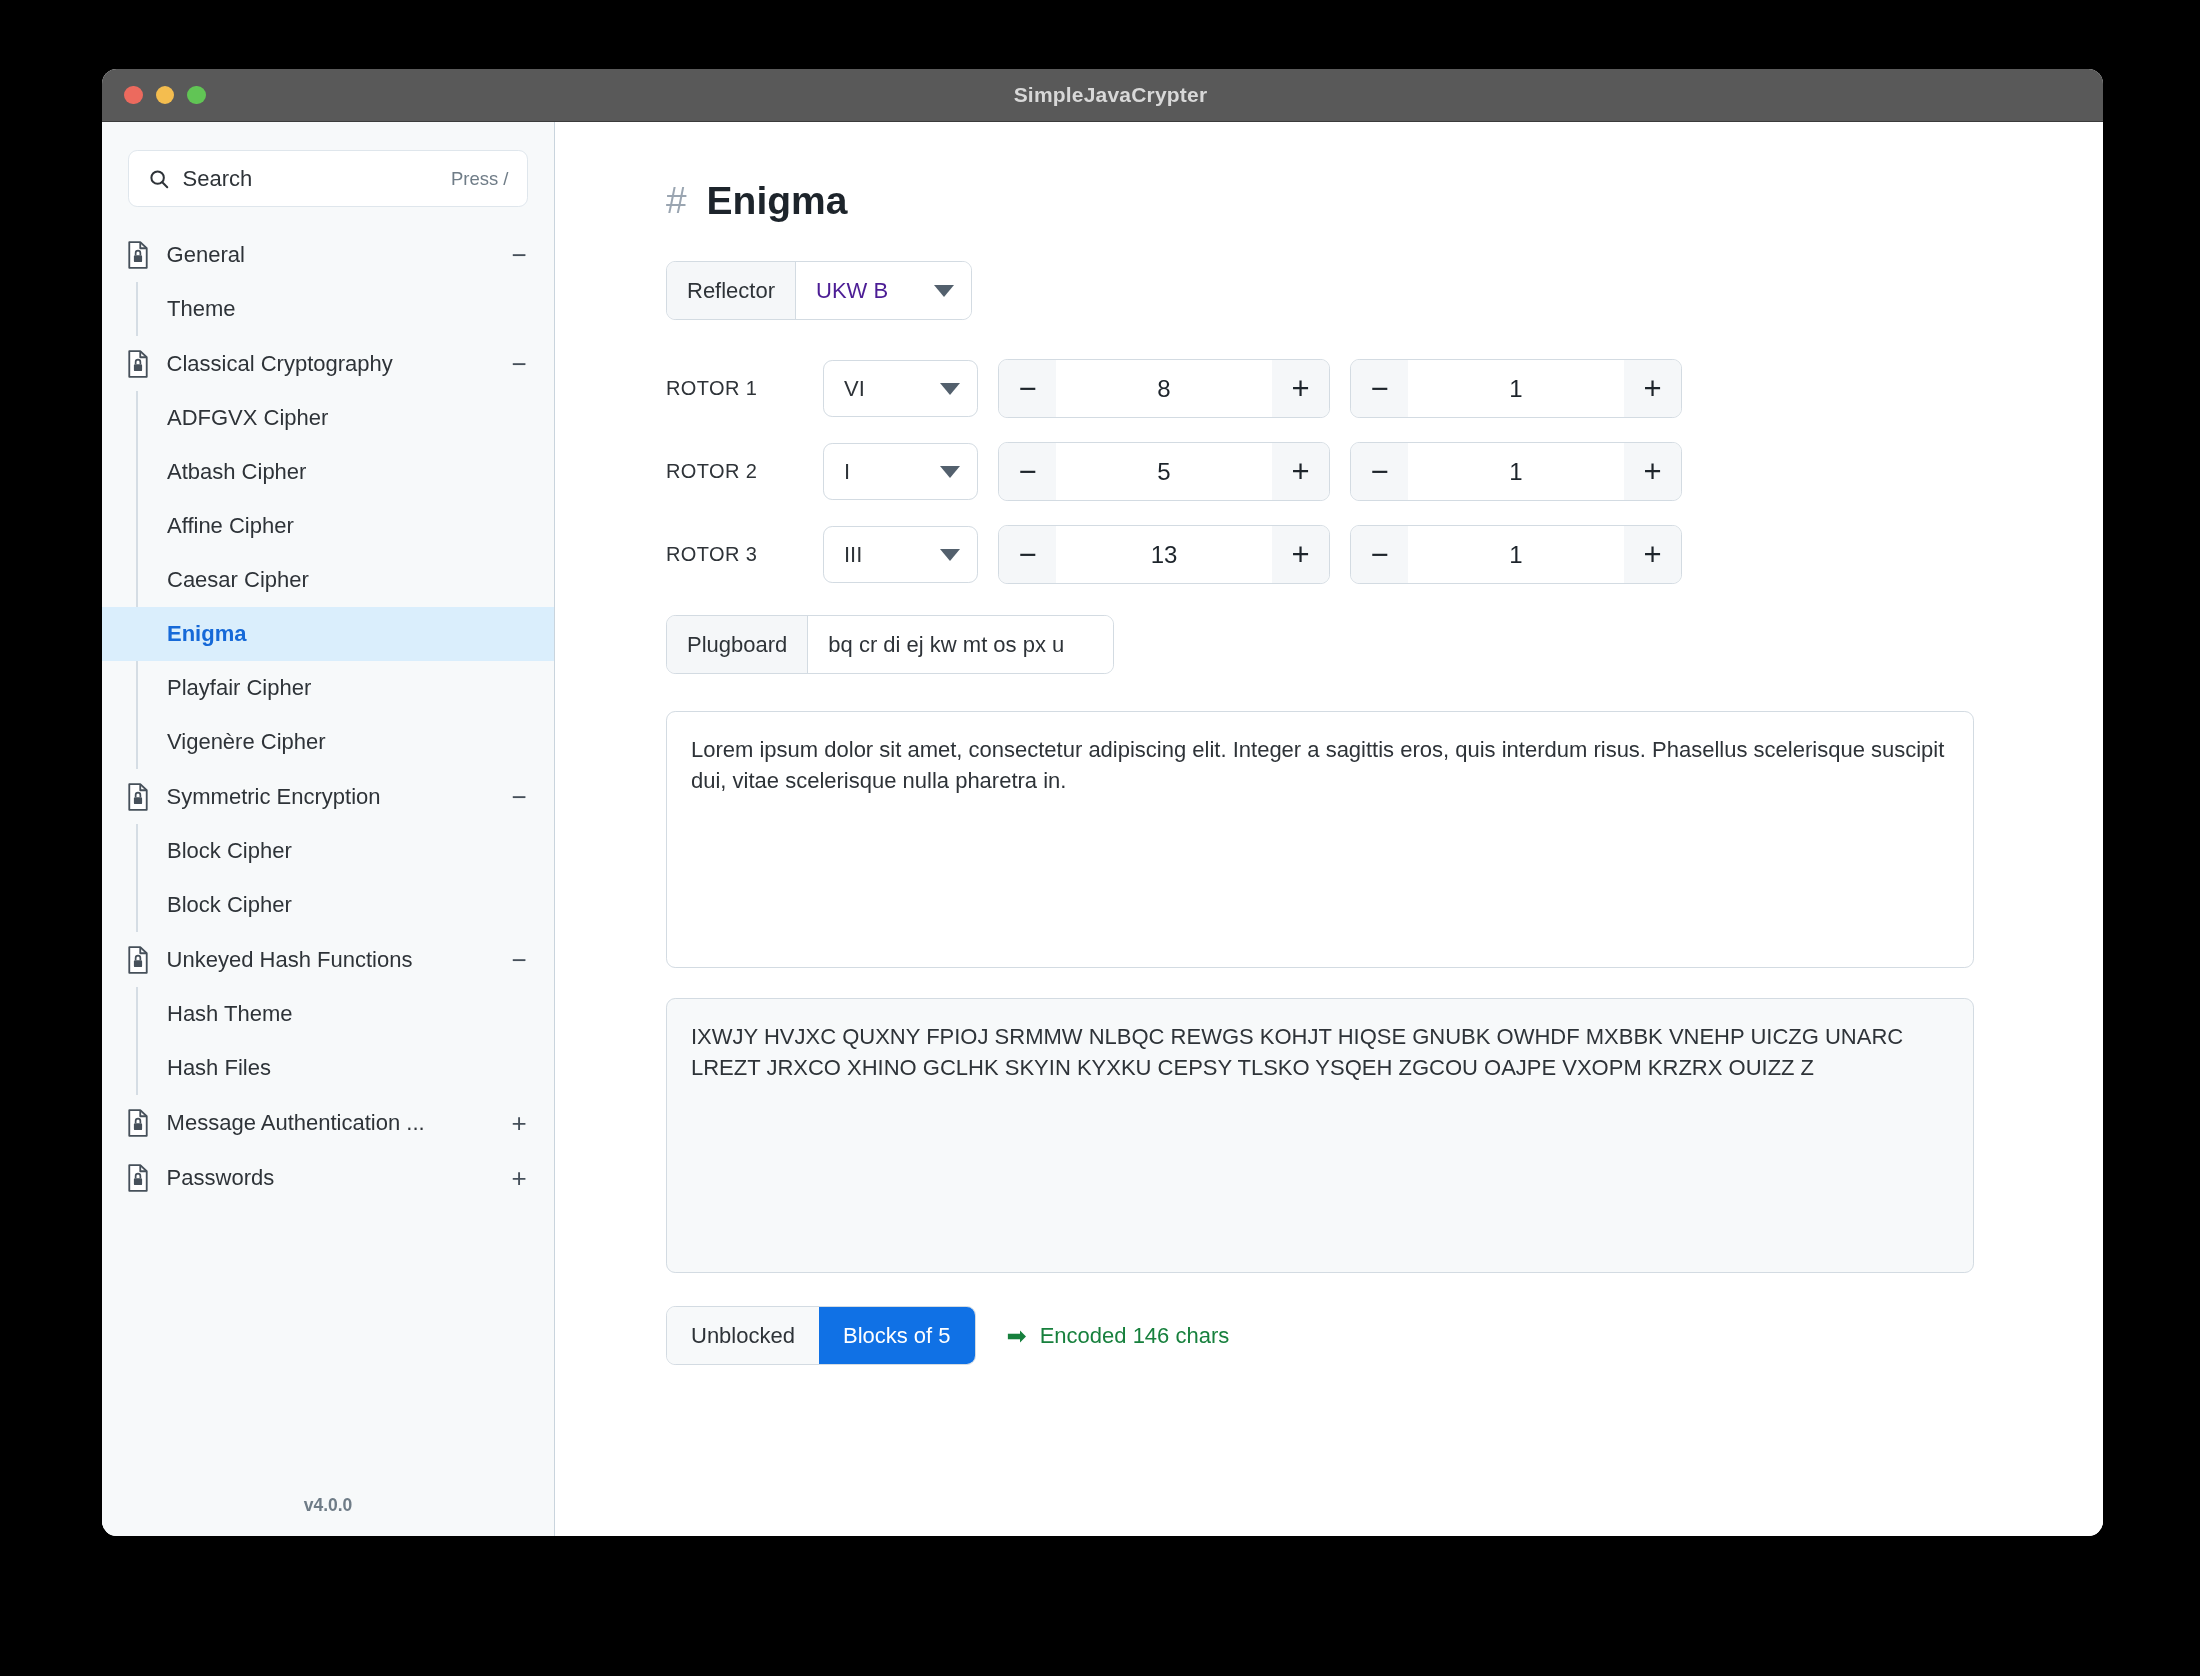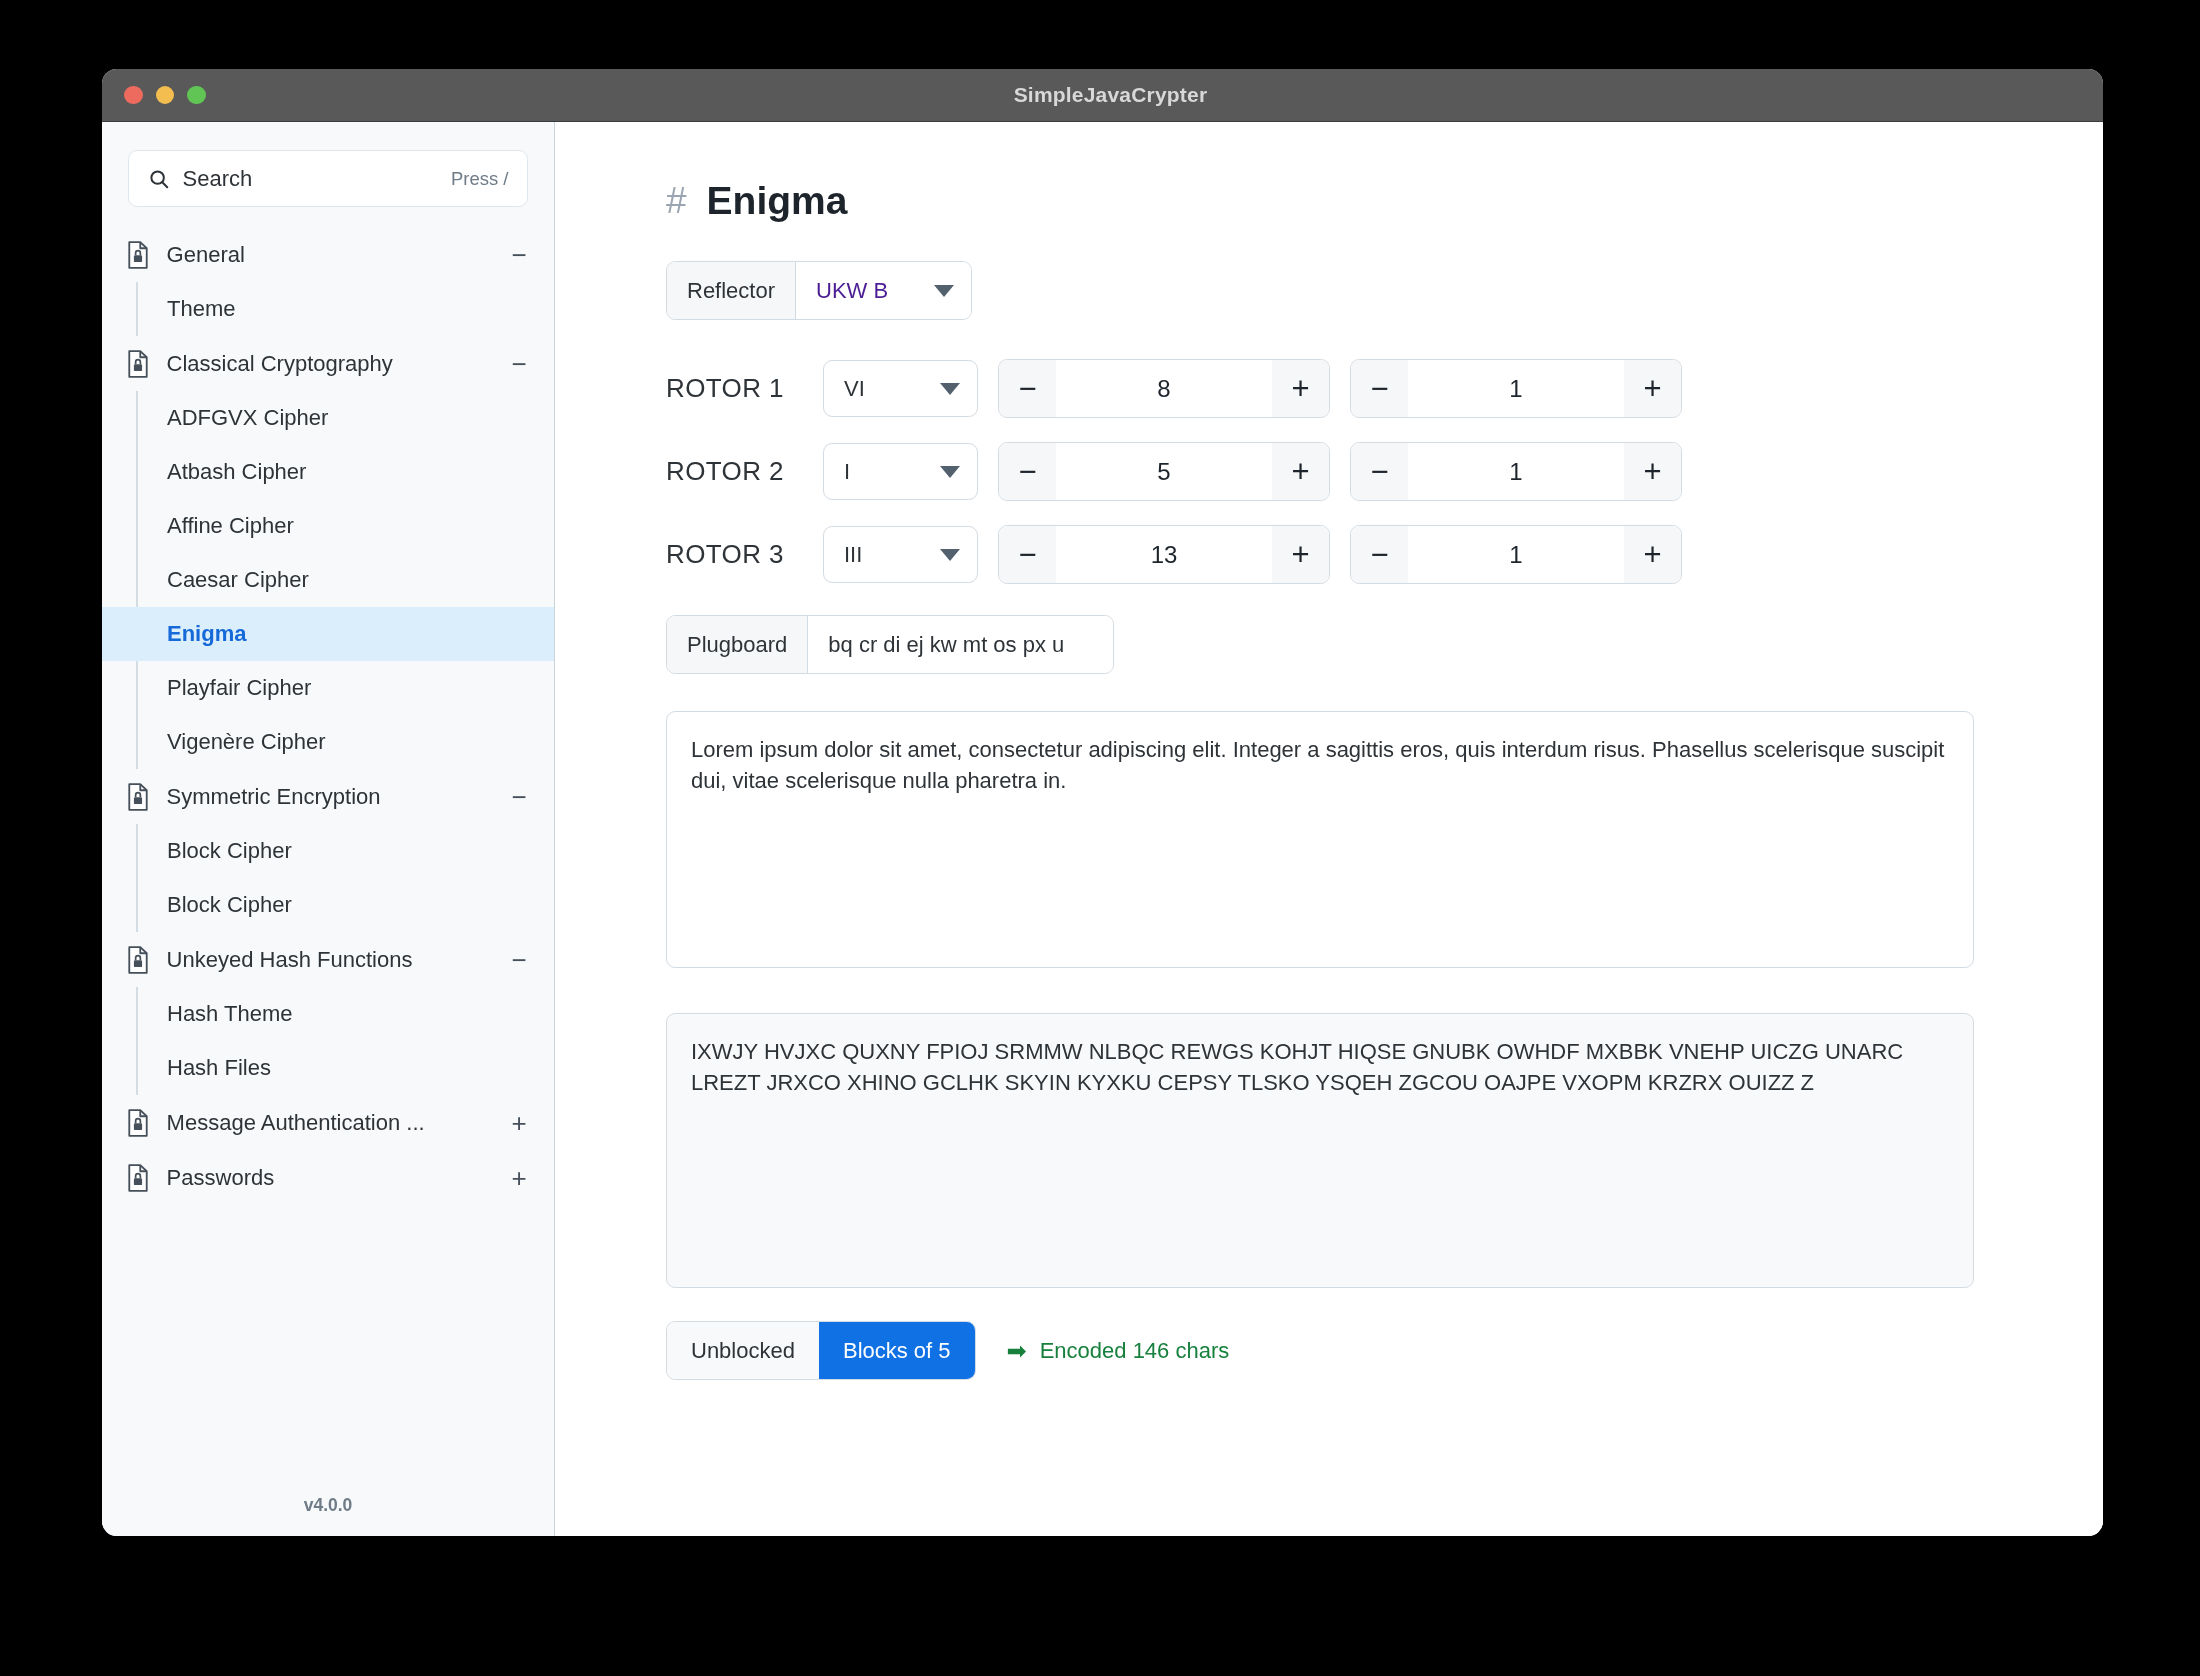--- a/index.html
+++ b/index.html
@@ -283,21 +283,21 @@
 
   .reflector-row { margin-bottom: 39px; }
 
   .rotor-row {
     display: flex;
     align-items: center;
     gap: 20px;
     margin-bottom: 24px;
   }
   .rotor-label {
-    font-size: 26px;
+    font-size: 20px;
     color: #2e3338;
     width: 137px;
     letter-spacing: 0.4px;
   }
   .rotor-select {
     border: 0.9px solid #d3dbe2;
     border-radius: 9.2px;
     background: #ffffff;
     height: 57px;
     width: 155px;
@@ -357,21 +357,21 @@
     padding: 22px 24px;
     font-size: 22px;
     color: #2e3338;
     line-height: 1.42;
     overflow: hidden;
     cursor: text;
   }
   .textarea-box.output {
     background: #f7f9fa;
     height: 275px;
-    margin-top: 45px;
+    margin-top: 30px;
   }
 
   .bottom-row {
     display: flex;
     align-items: center;
     gap: 31px;
     margin-top: 33px;
   }
   .segmented {
     display: inline-flex;

